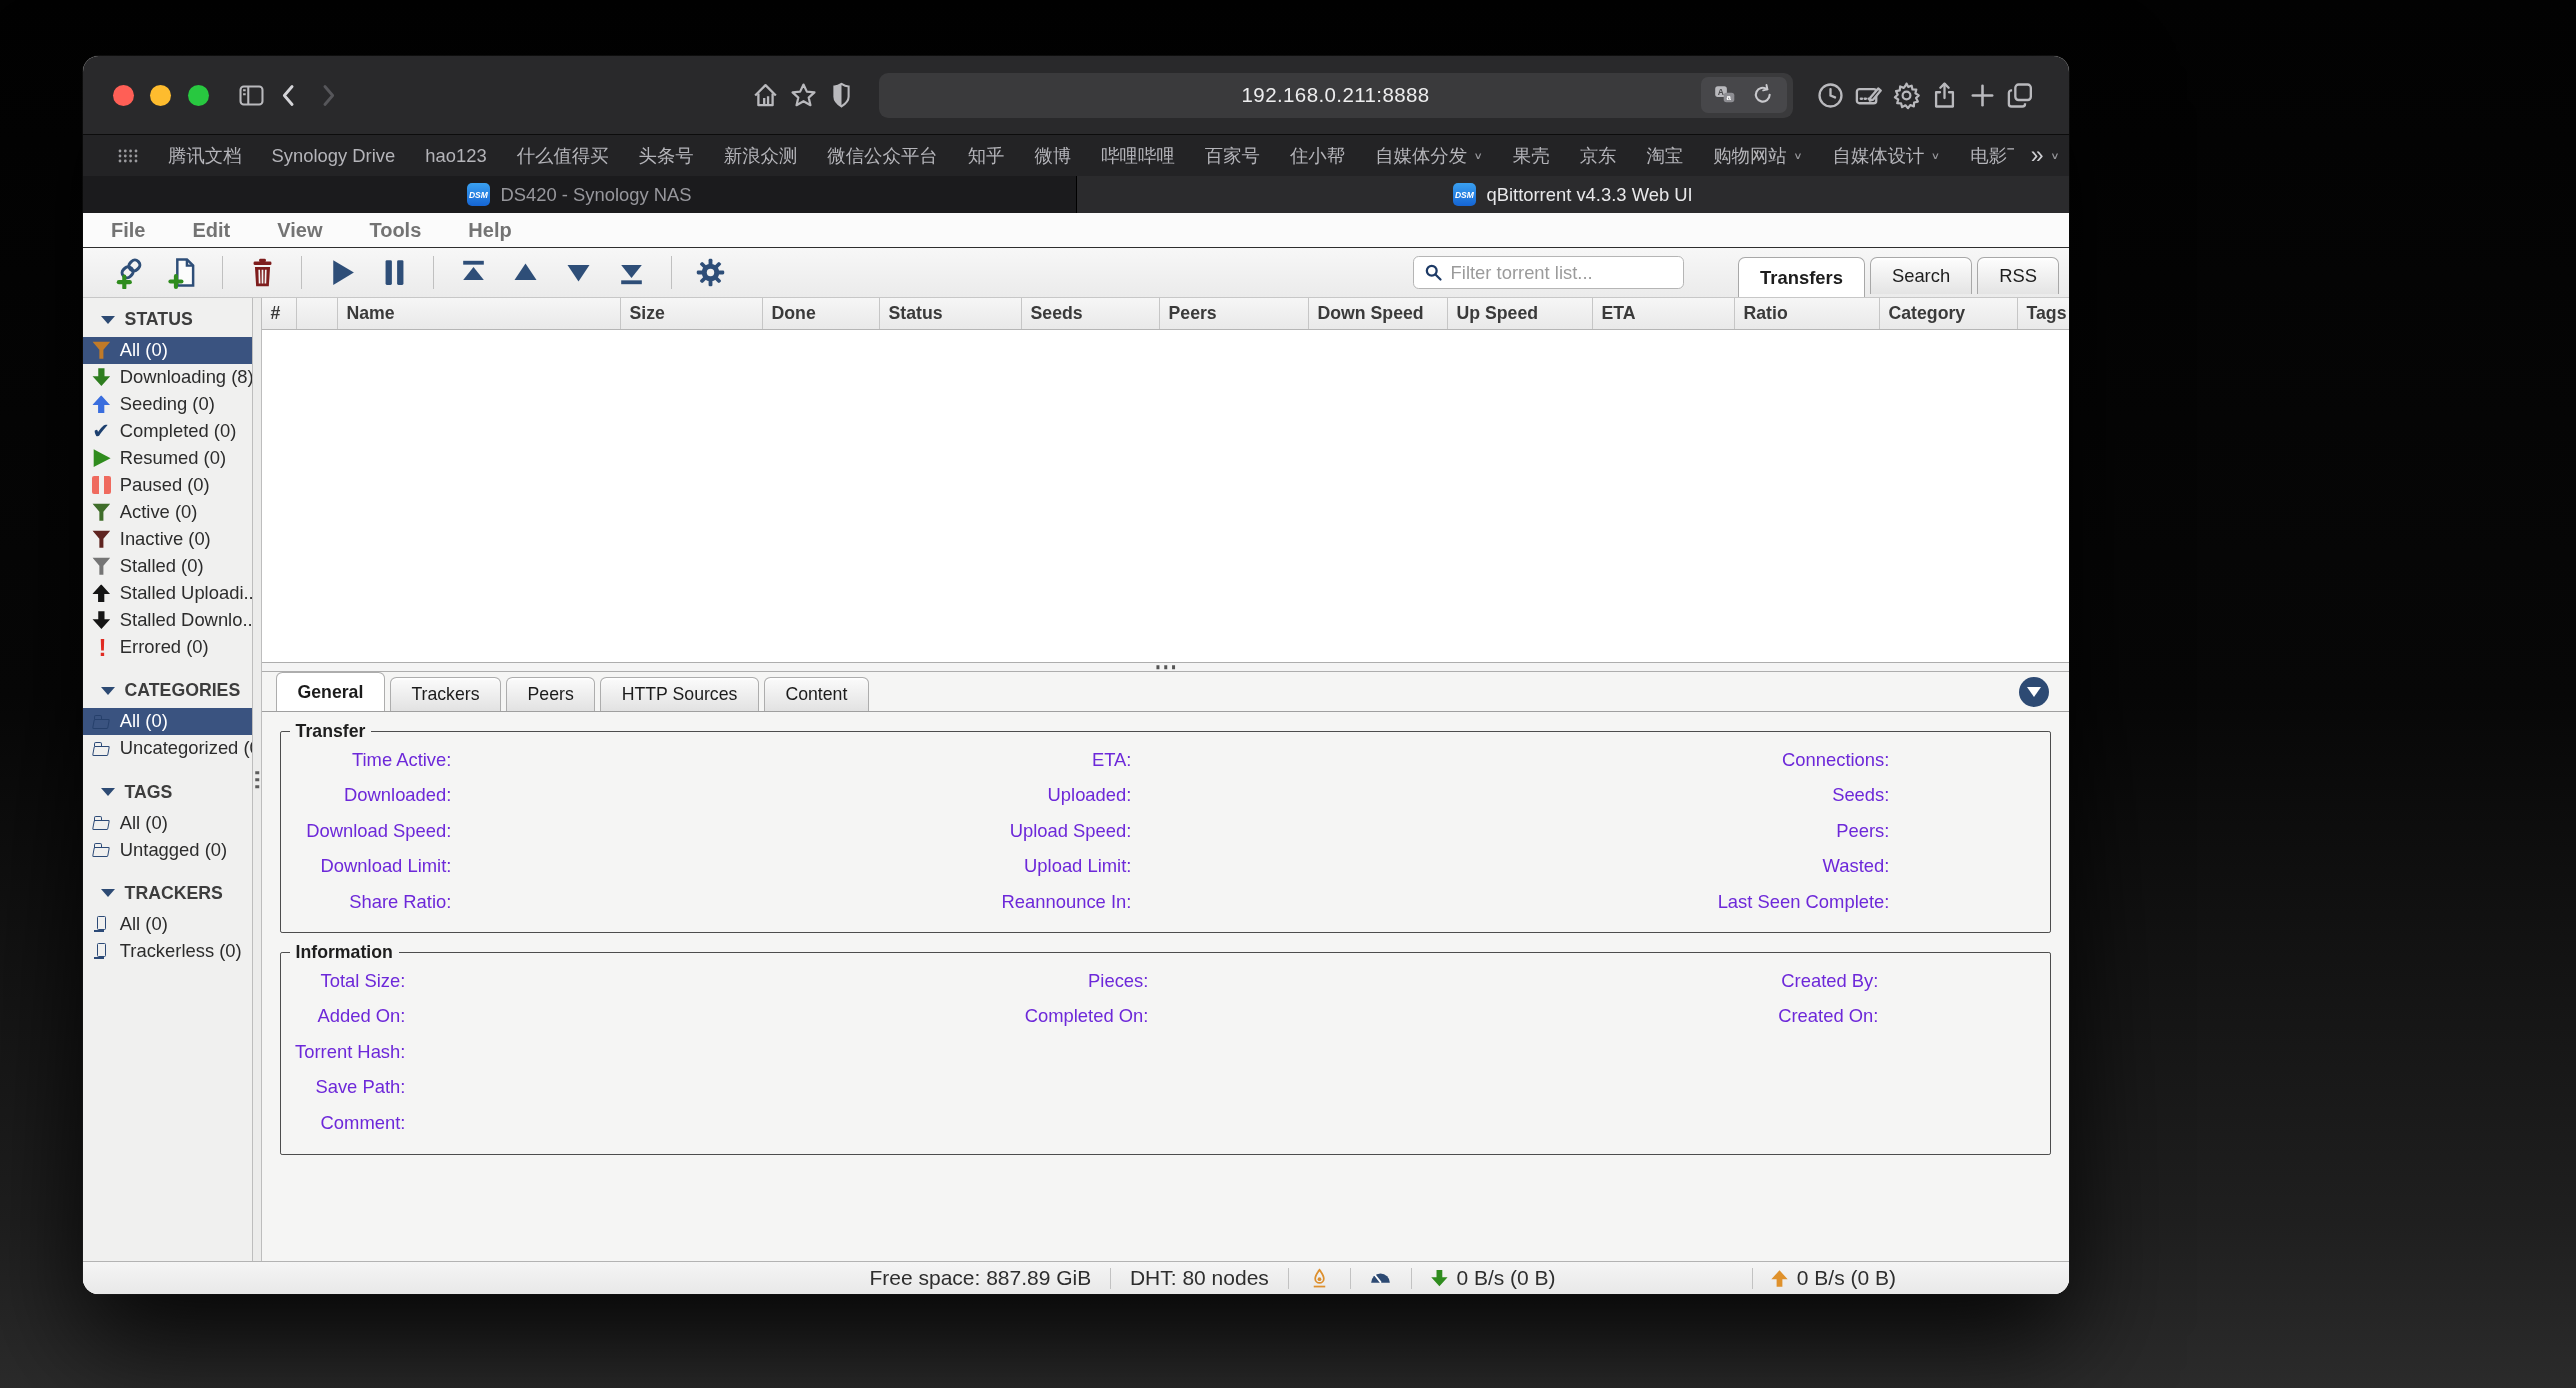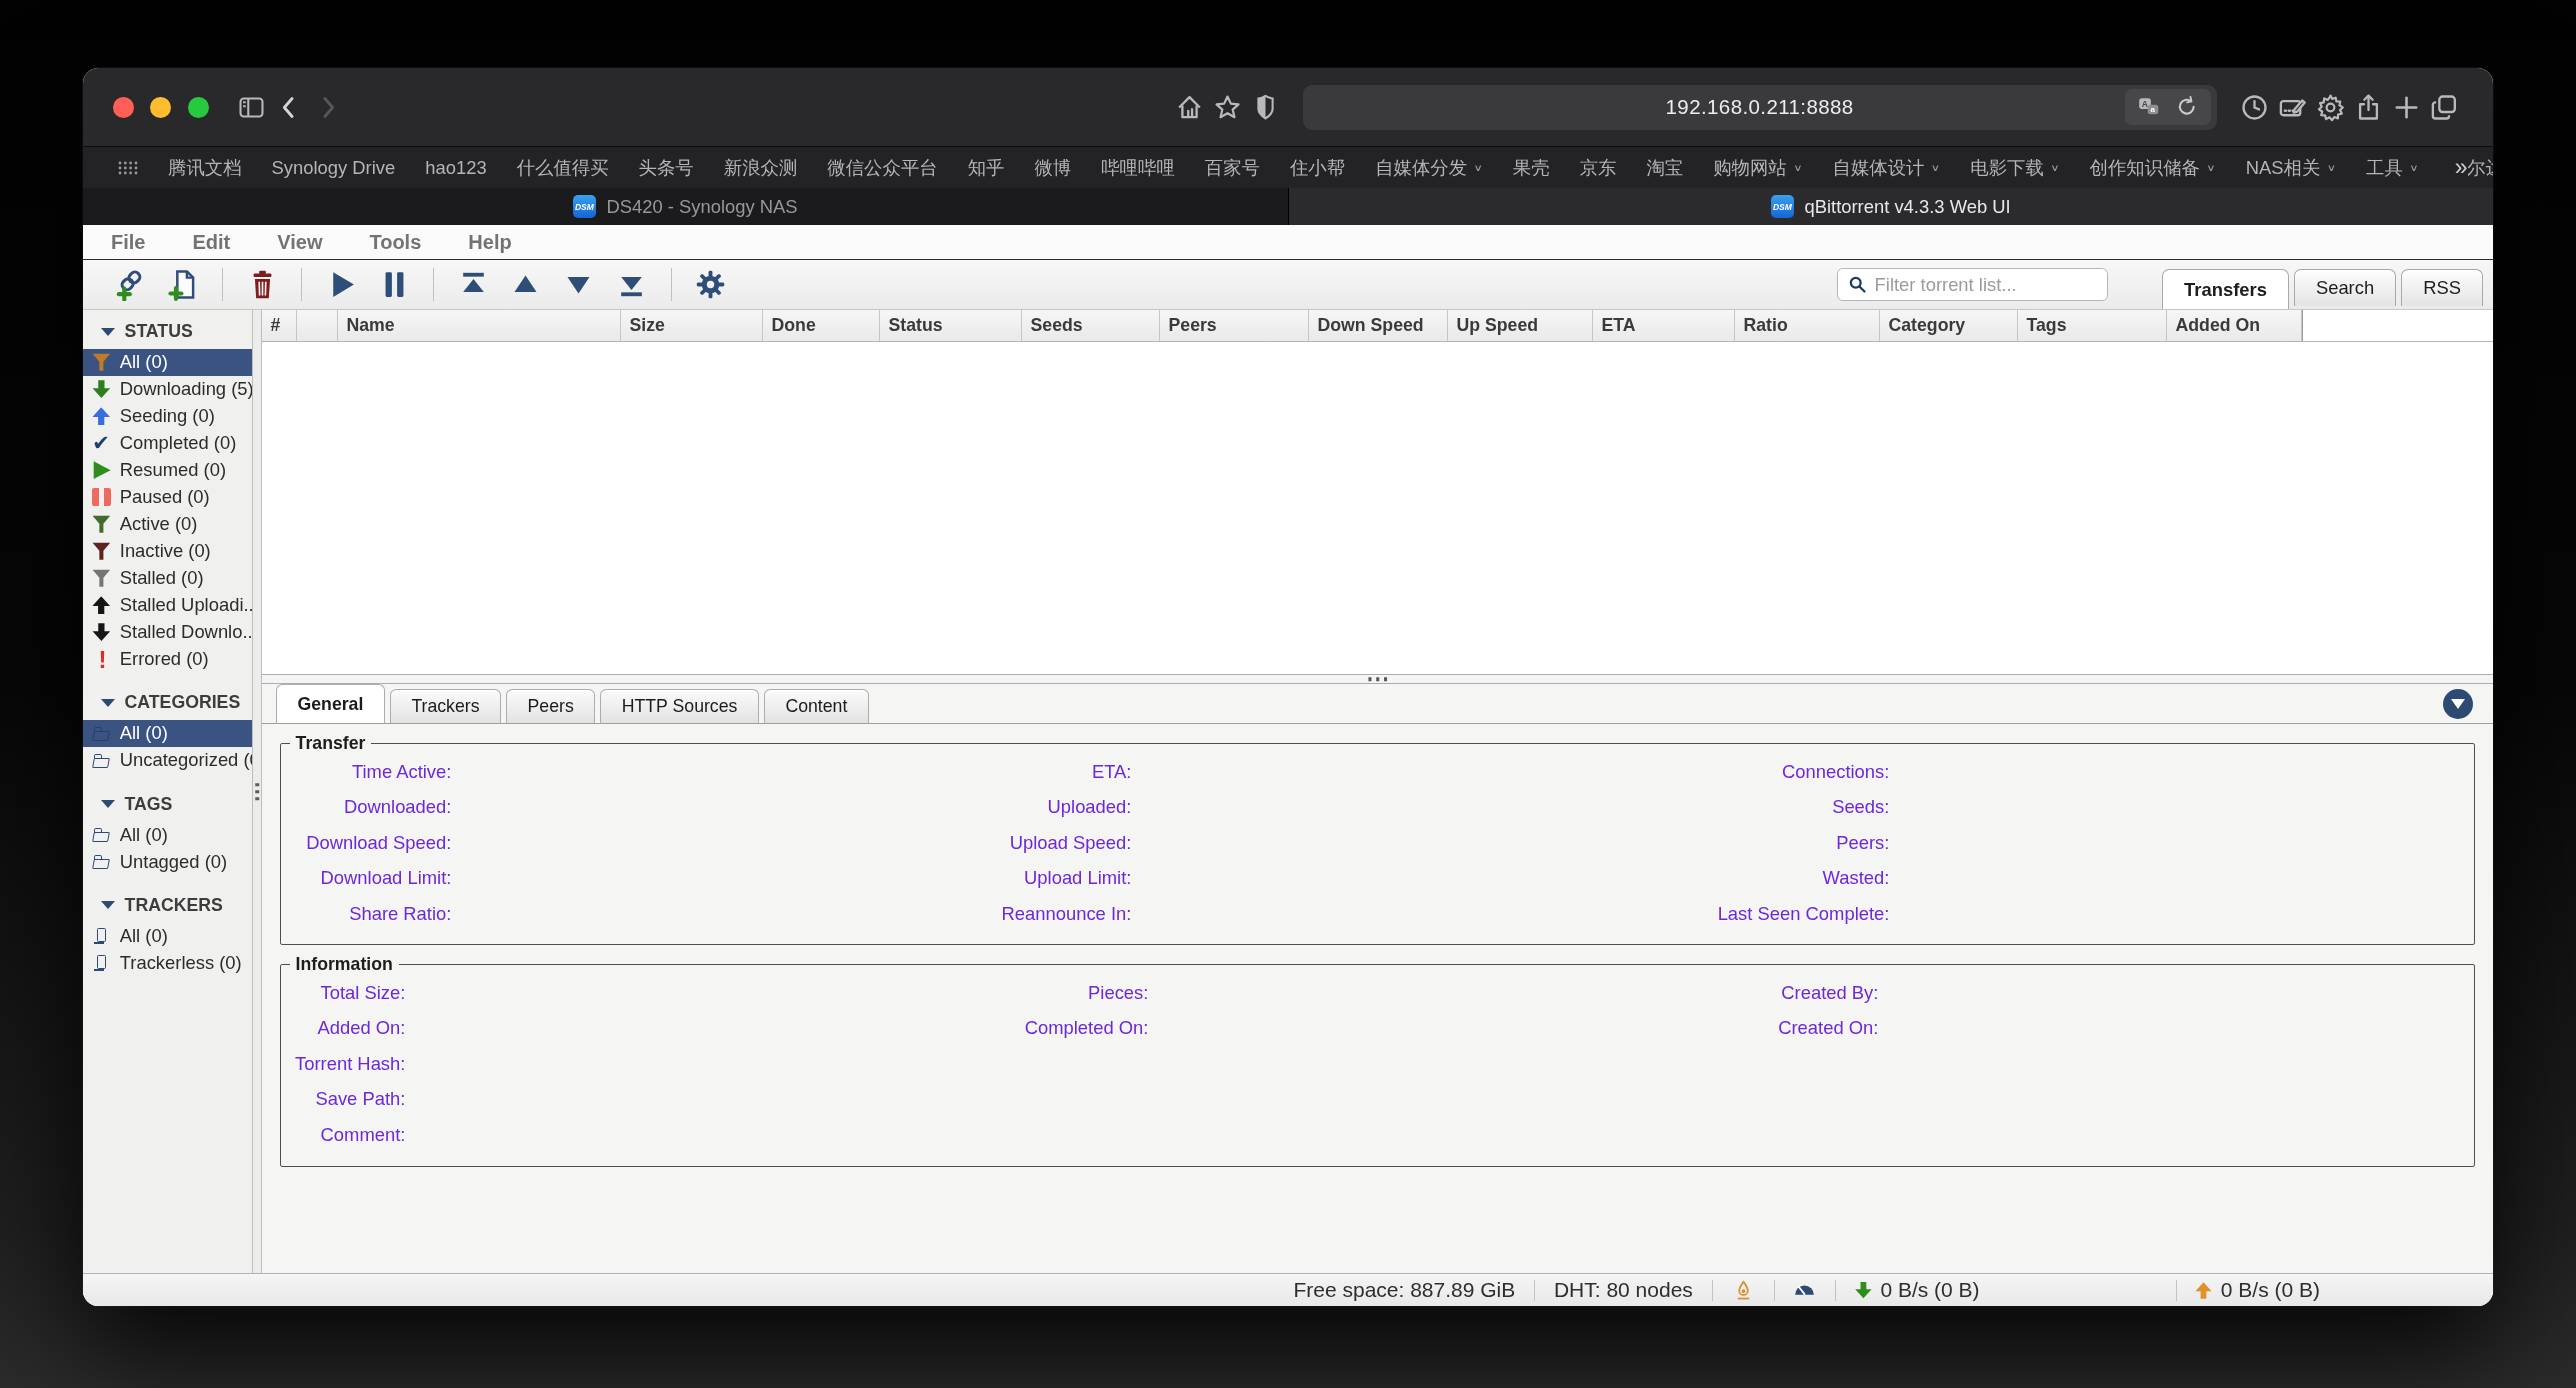--- a/index.html
+++ b/index.html
@@ -1,21 +1,21 @@
 <!DOCTYPE html>
 <html style="font-size:11.3px"><head>
 <meta charset="utf-8">
 <style>
   * { margin:0; padding:0; box-sizing:border-box; }
   html,body { width:2576px; height:1389px; overflow:hidden;
     font-family:"Liberation Sans","DejaVu Sans",sans-serif;
     background:linear-gradient(180deg,#020202 0%,#070707 50%,#1f1f1f 88%,#2b2b2b 100%); }
 
   
-  .window { position:absolute; left:83px; top:68px; width:2410px; height:1238px;
+  .window { position:absolute; left:83px; top:56px; width:1986px; height:1238px;
     border-radius:15.6px; overflow:hidden; background:#fff; display:flex; flex-direction:column;
     box-shadow:0 43px 106px rgba(0,0,0,.85), 0 0 0 0.7px rgba(255,255,255,.08); }
 
   
   .titlebar { height:78px; background:#29292b; display:flex; align-items:center; padding:0 30px; flex:none; }
   .traffic { display:flex; gap:16.3px; margin-right:24px; }
   .light { width:21px; height:21px; border-radius:50%; }
   .light.r { background:#ff5f56; } .light.y { background:#febc2e; } .light.g { background:#28c840; }
   .tbtn { width:38px; height:38px; display:flex; align-items:center; justify-content:center; flex:none; }
   .tbtn svg { width:31px; height:31px; }
@@ -580,21 +580,21 @@
         </div>
         <div>
 
             <div class="side-item" data-icon="funnel-orange" data-selected="">
               <span class="si-icon"></span>
               <span>All (0)</span>
             </div>
 
             <div class="side-item" data-icon="arrow-down-green">
               <span class="si-icon"></span>
-              <span>Downloading (5)</span>
+              <span>Downloading (8)</span>
             </div>
 
             <div class="side-item" data-icon="arrow-up-blue">
               <span class="si-icon"></span>
               <span>Seeding (0)</span>
             </div>
 
             <div class="side-item" data-icon="check-navy">
               <span class="si-icon"></span>
               <span>Completed (0)</span>

